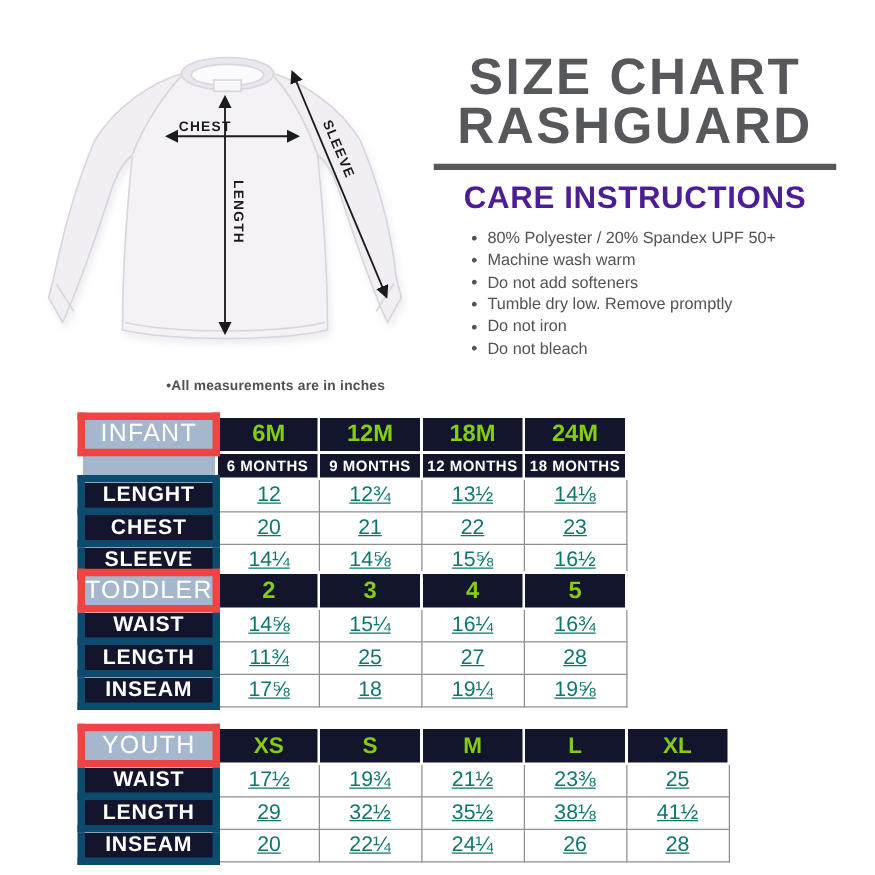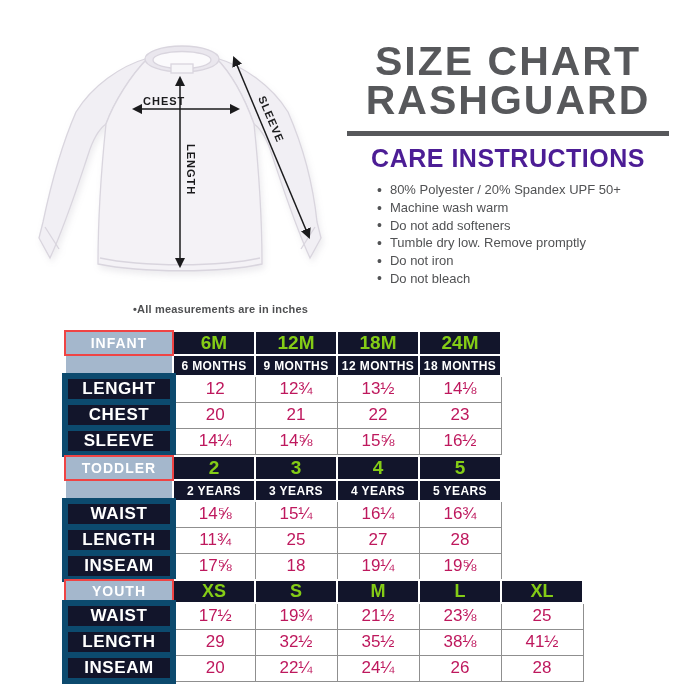--- a/index.html
+++ b/index.html
@@ -21,31 +21,31 @@
        color:#4f5052;letter-spacing:.2px;}
 
   
   .size-table{position:absolute;border-collapse:collapse;table-layout:fixed;}
   .size-table th,.size-table td{padding:0;text-align:center;vertical-align:middle;overflow:hidden;}
   .t-infant{left:62px;top:330px;width:436px;}
   .t-toddler{left:62px;top:455px;width:436px;}
   .t-youth{left:62px;top:579px;width:518px;}
   tr.h1{height:22px;} tr.h2{height:21px;} tr.dr{height:23px;}
   .t-youth tr.h1{height:21px;}
-  .cell-group{background:#a4b7cc;border:2px solid #ef4444;color:#fff;
-       font-size:14px;font-weight:bold;letter-spacing:1px;}
+  .cell-group{background:#a4b7cc;border:6px solid #ef4444;color:#fff;
+       font-size:20px;font-weight:normal;letter-spacing:1px;}
   .cell-group-empty{background:#a4b7cc;border:2px solid #fff;}
   .cell-size{background:#12152b;border:2px solid #fff;color:#84cc16;
        font-size:19px;font-weight:bold;}
   .t-youth .cell-size{font-size:18px;margin-left:32px;}
   .cell-sub{background:#12152b;border:2px solid #fff;color:#fff;
        font-size:12px;font-weight:bold;letter-spacing:.4px;}
   .cell-rowlabel{background:#12152b;border:6px solid #0c4a6e;color:#fff;
        font-size:17px;font-weight:bold;letter-spacing:.6px;}
-  .cell-val{background:#fff;border:1px solid #8f8f8f;color:#be185d;font-size:17px;}
+  .cell-val{background:#fff;border:1px solid #8f8f8f;color:#0f766e;font-size:17px;text-decoration:underline;}
 
   .shirt-svg{position:absolute;left:20px;top:22px;
        filter:drop-shadow(2px 4px 3px rgba(80,70,100,0.10));}
 </style>
 </head>
 <body>
 
 <svg class="shirt-svg" width="330" height="280" viewBox="0 0 330 280">
   <defs>
     <marker id="ah" viewBox="0 0 10 10" refX="8" refY="5" markerWidth="7" markerHeight="7" orient="auto-start-reverse">
@@ -167,27 +167,20 @@
       <col style="width:82px">
     </colgroup>
   <tbody>
       <tr class="h1">
     <th class="cell-group">TODDLER</th>
     <th class="cell-size">2</th>
     <th class="cell-size">3</th>
     <th class="cell-size">4</th>
     <th class="cell-size">5</th>
   </tr>
-  <tr class="h2">
-    <th class="cell-group-empty"></th>
-    <th class="cell-sub">2 YEARS</th>
-    <th class="cell-sub">3 YEARS</th>
-    <th class="cell-sub">4 YEARS</th>
-    <th class="cell-sub">5 YEARS</th>
-  </tr>
   <tr class="dr">
     <th class="cell-rowlabel">WAIST</th>
     <td class="cell-val">14⅝</td>
     <td class="cell-val">15¼</td>
     <td class="cell-val">16¼</td>
     <td class="cell-val">16¾</td>
   </tr>
   <tr class="dr">
     <th class="cell-rowlabel">LENGTH</th>
     <td class="cell-val">11¾</td>

